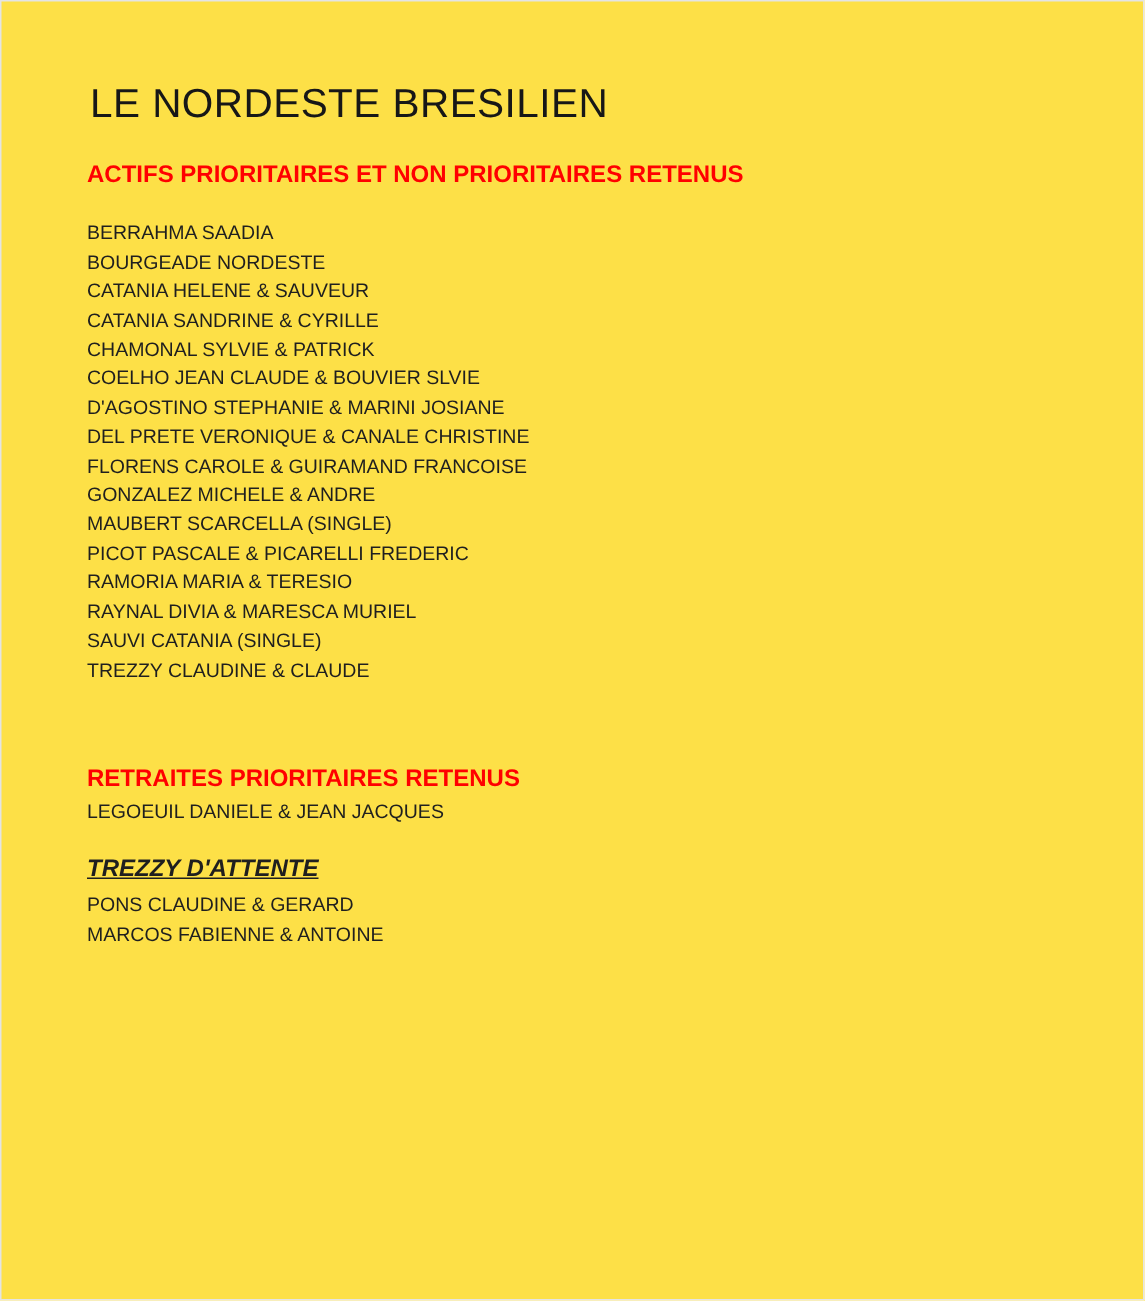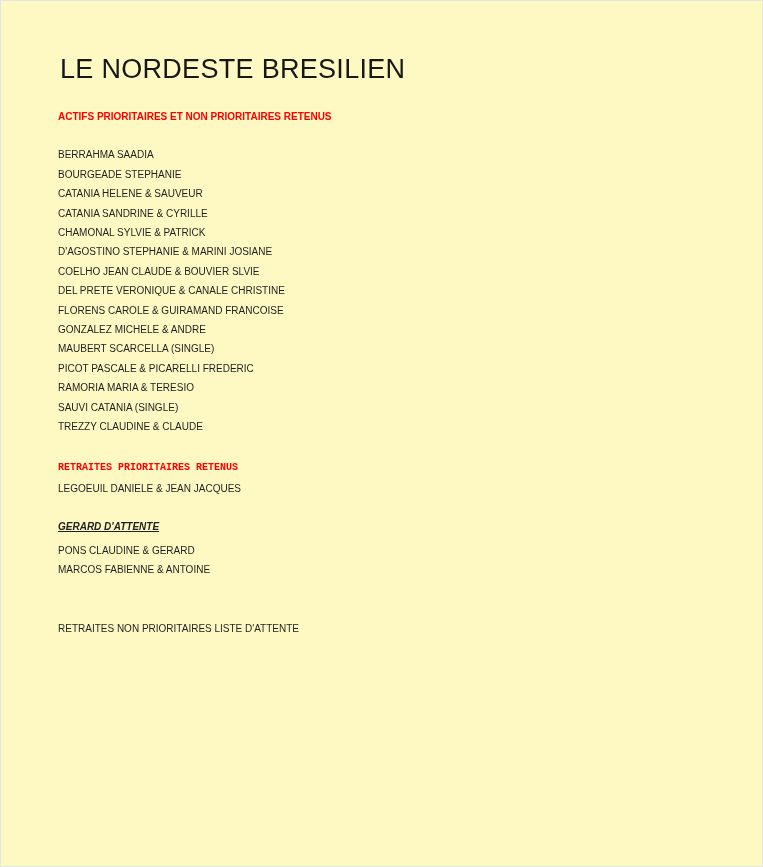--- a/index.html
+++ b/index.html
@@ -4,112 +4,112 @@
 <style>
   html, body {
     margin: 0;
     padding: 0;
     background: #ffffff;
   }
   .page {
     width: 763px;
     height: 867px;
     box-sizing: border-box;
-    background: #fef9c3;
+    background: #fde047;
     border: 1px solid #e4e4e4;
     padding: 52px 40px 0 57px;
     font-family: "Liberation Sans", "DejaVu Sans", sans-serif;
     color: #1f1f1f;
     overflow: hidden;
   }
   .title {
     font-size: 27px;
     font-weight: 400;
     color: #171717;
     margin: 0 0 0 2px;
     line-height: 32px;
     letter-spacing: 0.3px;
   }
   .heading {
-    font-size: 10px;
+    font-size: 16px;
     line-height: 19.4px;
     margin: 0;
   }
   .heading.red {
     color: #ff0000;
     font-weight: 700;
   }
   .heading.underline-italic {
     color: #1f1f1f;
     font-weight: 700;
     font-style: italic;
     text-decoration: underline;
   }
   .heading.plain {
     color: #1f1f1f;
     font-weight: 400;
   }
   .line {
-    font-size: 10px;
+    font-size: 13px;
     line-height: 19.4px;
     margin: 0;
     color: #1f1f1f;
   }
   .names { margin: 0; }
 
   
   .h-actifs    { margin-top: 22px; }
   .n-actifs    { margin-top: 19px; }
-  .h-retraites { margin-top: 21px; font-family: Liberation Mono, monospace; }
+  .h-retraites { margin-top: 54px; }
   .n-retraites { margin-top: 2px; }
   .h-attente   { margin-top: 19px; }
   .n-attente   { margin-top: 4px; }
   .h-nonprio   { margin-top: 39px; }
   .n-nonprio   { margin-top: 19px; }
 </style>
 </head>
 <body>
 
 <div class="page">
 
   <h1 class="title">LE NORDESTE BRESILIEN</h1>
 
   <section>
     <h2 class="heading red h-actifs">ACTIFS PRIORITAIRES ET NON PRIORITAIRES RETENUS</h2>
     <div class="names n-actifs">
       <p class="line">BERRAHMA SAADIA</p>
-      <p class="line">BOURGEADE STEPHANIE</p>
+      <p class="line">BOURGEADE NORDESTE</p>
       <p class="line">CATANIA HELENE &amp; SAUVEUR</p>
       <p class="line">CATANIA SANDRINE &amp; CYRILLE</p>
       <p class="line">CHAMONAL SYLVIE &amp; PATRICK</p>
+      <p class="line">COELHO JEAN CLAUDE &amp; BOUVIER SLVIE</p>
       <p class="line">D'AGOSTINO STEPHANIE &amp; MARINI JOSIANE</p>
-      <p class="line">COELHO JEAN CLAUDE &amp; BOUVIER SLVIE</p>
       <p class="line">DEL PRETE VERONIQUE &amp; CANALE CHRISTINE</p>
       <p class="line">FLORENS CAROLE &amp; GUIRAMAND FRANCOISE</p>
       <p class="line">GONZALEZ MICHELE &amp; ANDRE</p>
       <p class="line">MAUBERT SCARCELLA (SINGLE)</p>
       <p class="line">PICOT PASCALE &amp; PICARELLI FREDERIC</p>
       <p class="line">RAMORIA MARIA &amp; TERESIO</p>
+      <p class="line">RAYNAL DIVIA &amp; MARESCA MURIEL</p>
       <p class="line">SAUVI CATANIA (SINGLE)</p>
       <p class="line">TREZZY CLAUDINE &amp; CLAUDE</p>
     </div>
   </section>
 
   <section>
     <h2 class="heading red h-retraites">RETRAITES PRIORITAIRES RETENUS</h2>
     <div class="names n-retraites">
       <p class="line">LEGOEUIL DANIELE &amp; JEAN JACQUES</p>
     </div>
   </section>
 
   <section>
-    <h2 class="heading underline-italic h-attente">GERARD D'ATTENTE</h2>
+    <h2 class="heading underline-italic h-attente">TREZZY D'ATTENTE</h2>
     <div class="names n-attente">
       <p class="line">PONS CLAUDINE &amp; GERARD</p>
       <p class="line">MARCOS FABIENNE &amp; ANTOINE</p>
     </div>
   </section>
 
   <section>
-    <h2 class="heading plain h-nonprio">RETRAITES NON PRIORITAIRES LISTE D'ATTENTE</h2>
   </section>
 
 </div>
 
 </body></html>

